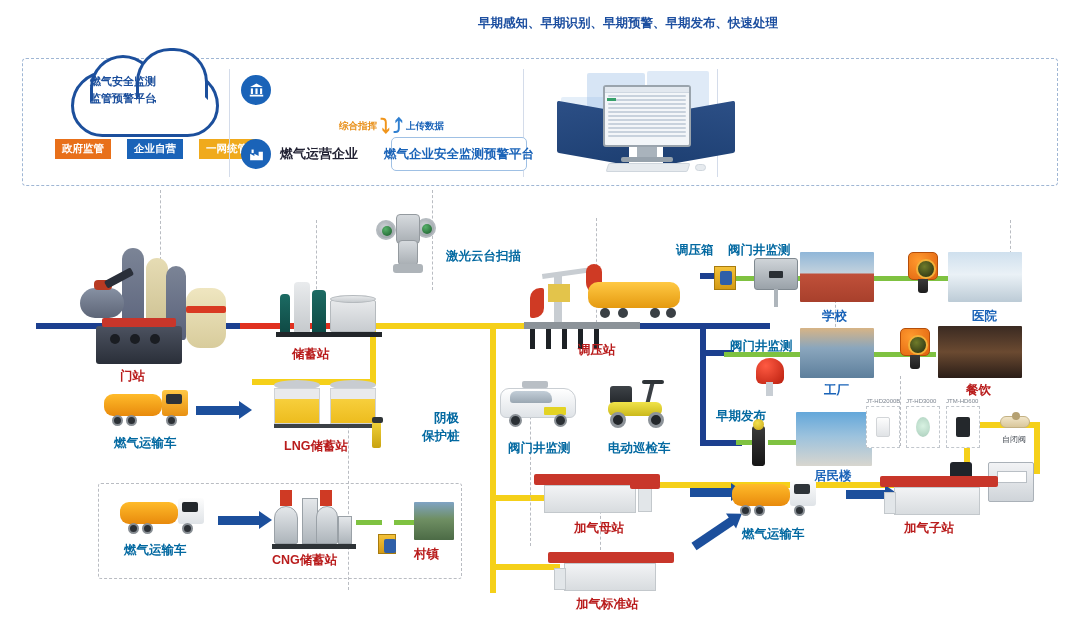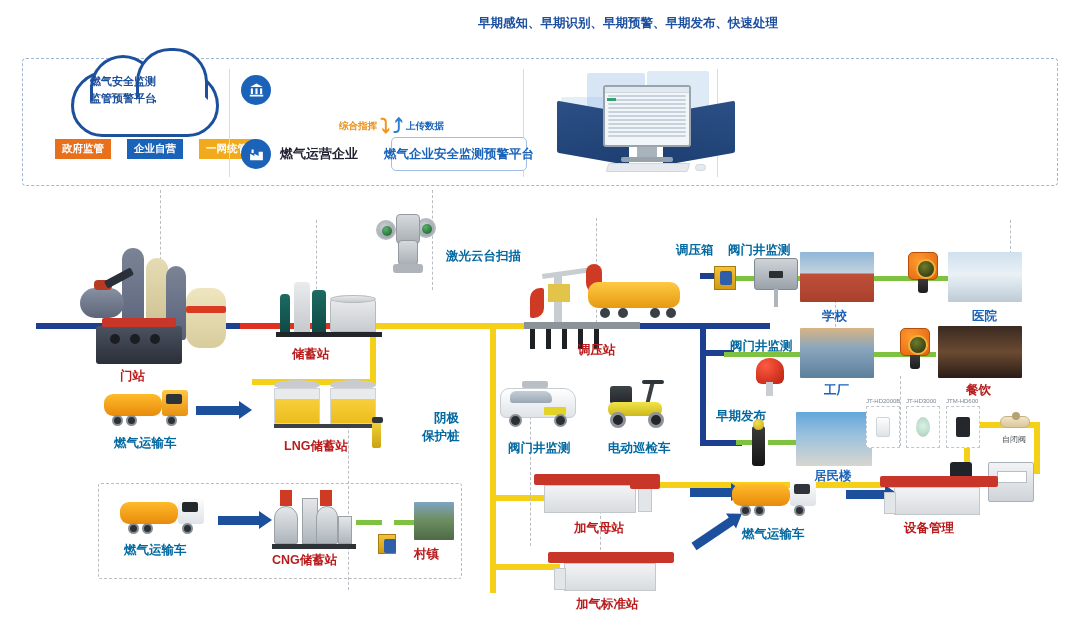--- a/index.html
+++ b/index.html
@@ -706,16 +706,16 @@
     </div>
     <div class="lbl dark" style="left:742px; top:336px;">燃气运输车</div>
 
     <div class="arrow-blue" style="left:846px; top:300px; width:40px;"></div>
 
     <div class="station" style="left:880px; top:282px; width:118px; height:46px;">
       <div class="st-roof" style="left:0px; top:4px; width:118px; height:11px;"></div>
       <div class="st-body" style="left:14px; top:15px; width:86px; height:28px;"></div>
       <div class="st-pump" style="left:4px; top:20px; width:12px; height:22px;"></div>
     </div>
-    <div class="lbl red" style="left:904px; top:330px;">设备管理</div>
+    <div class="lbl red" style="left:904px; top:330px;">加气子站</div>
 
   </div>
 </div>
 
 </body></html>

